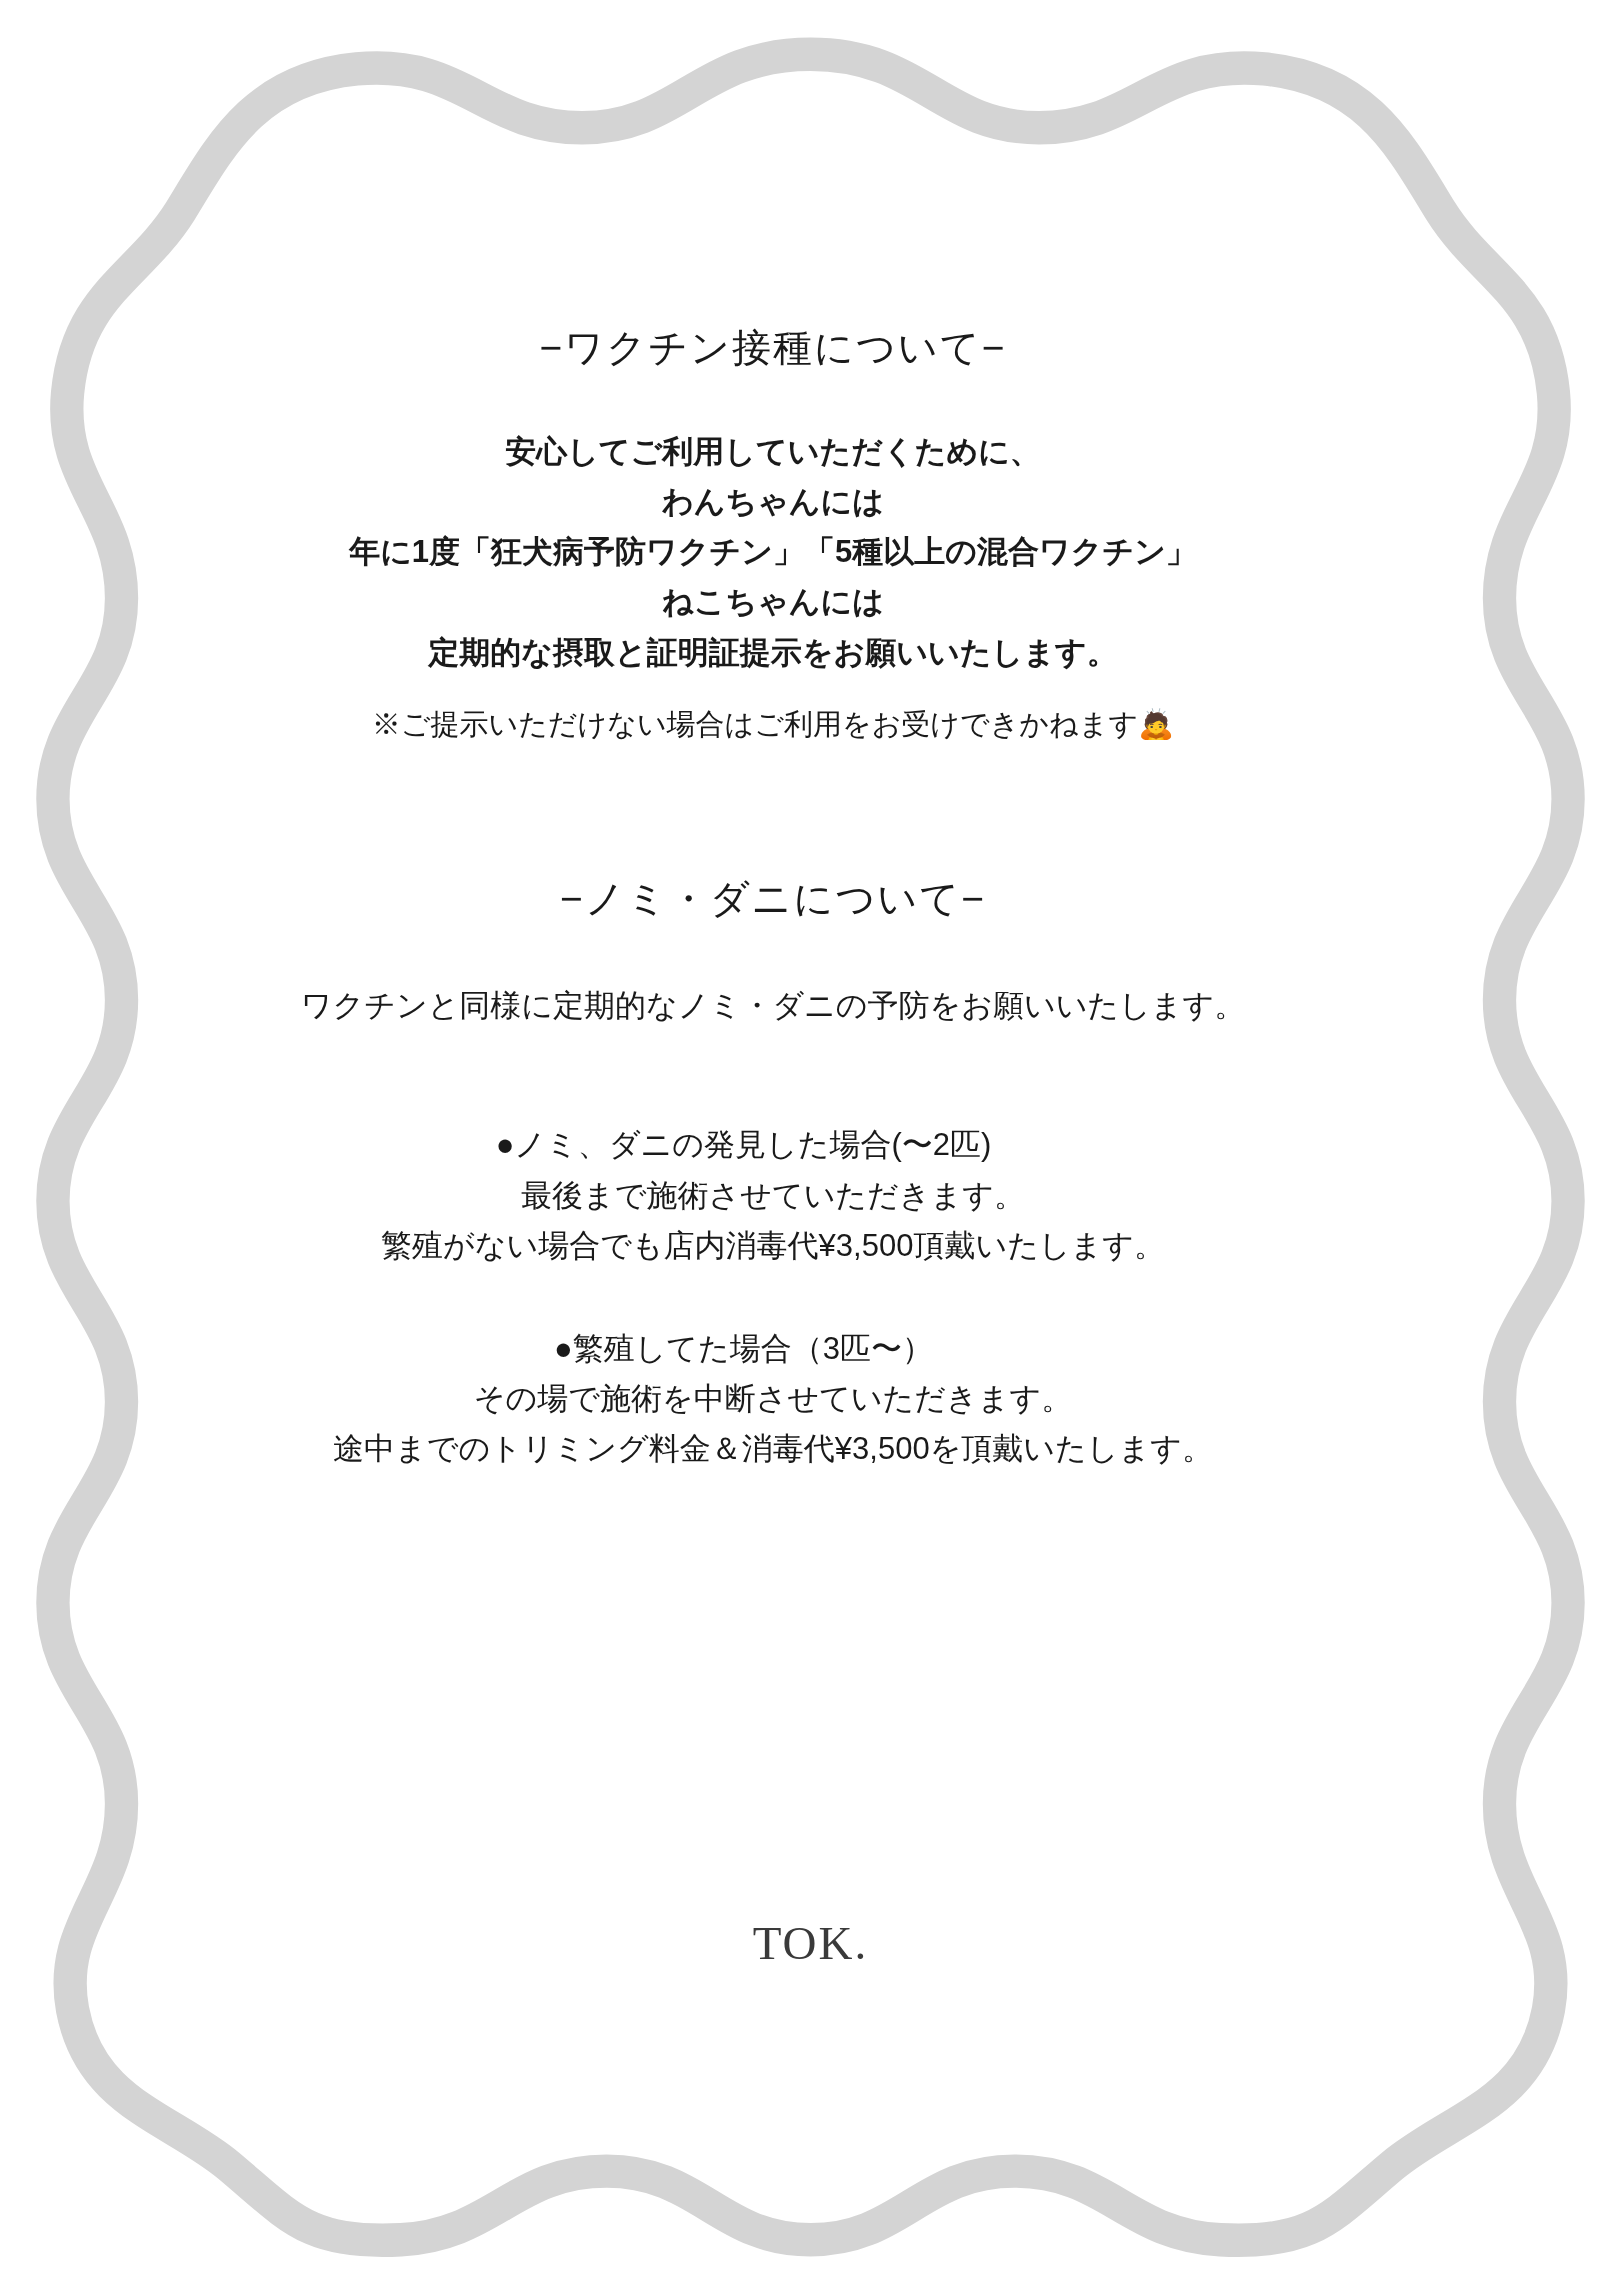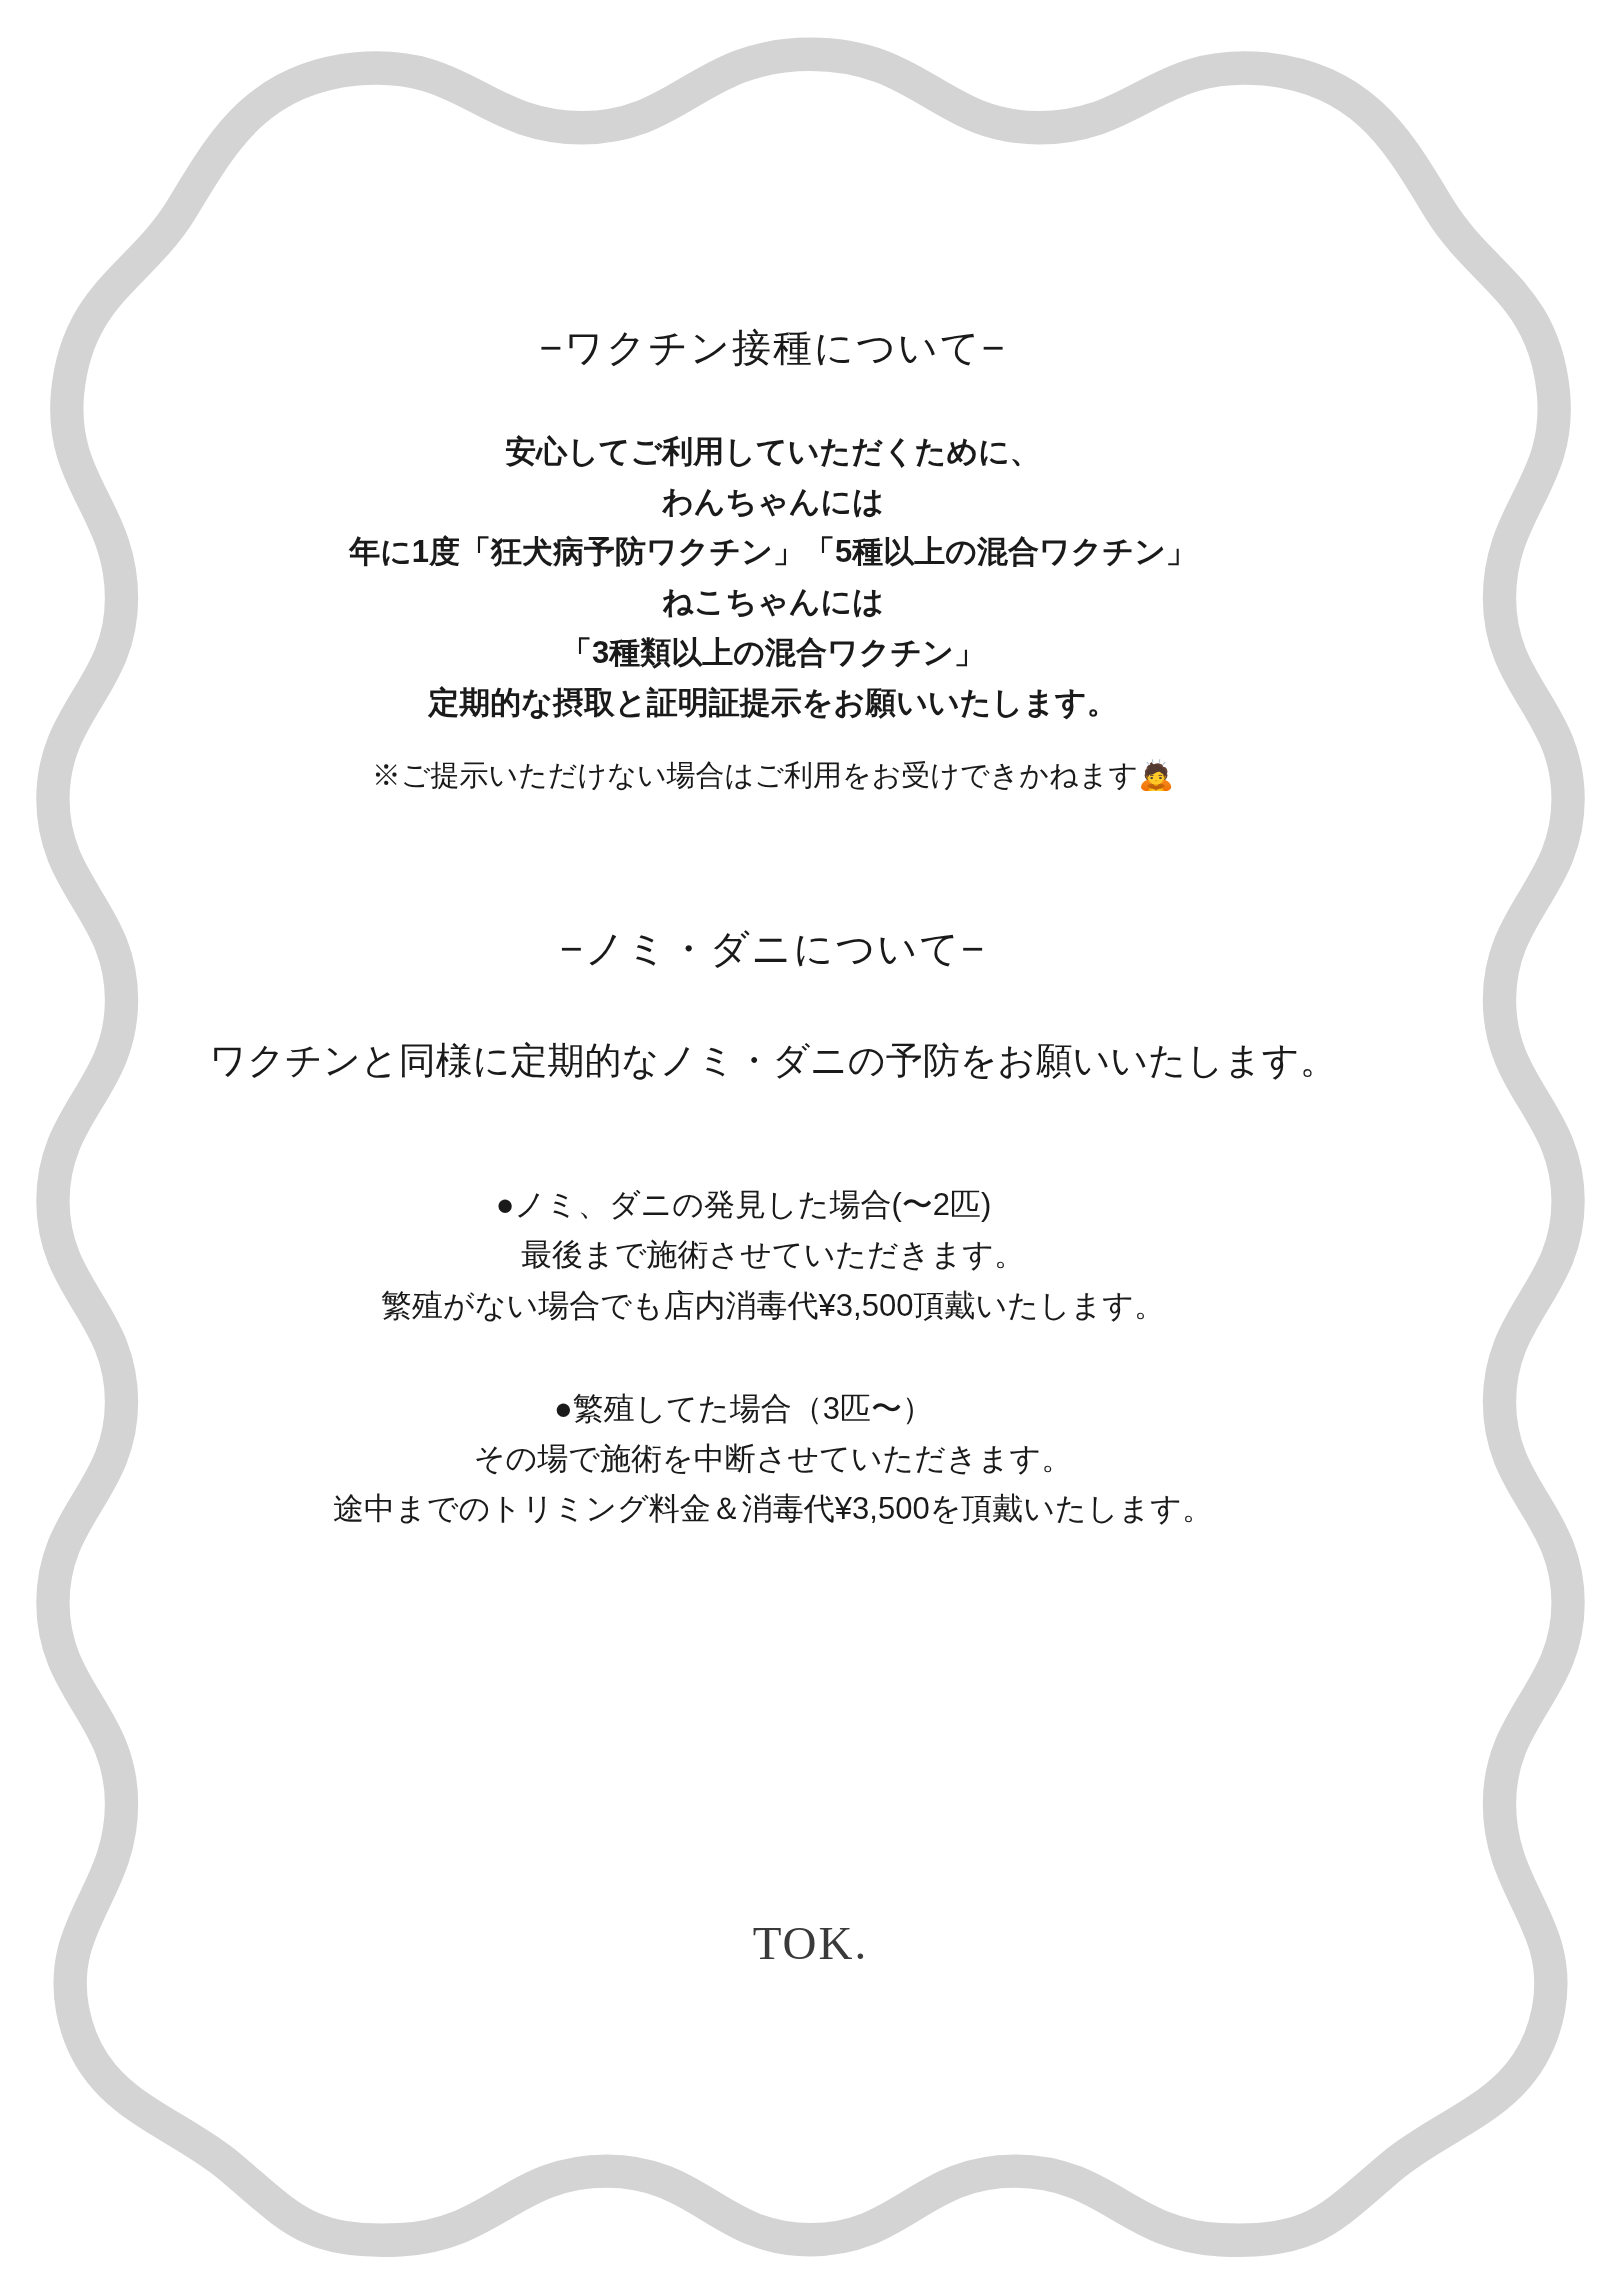--- a/index.html
+++ b/index.html
@@ -67,21 +67,21 @@
   .gap-sm { height: 53px; }
 
   .section2-title {
     font-size: 39px;
     letter-spacing: 2px;
     font-weight: 400;
     margin: 0 0 55px 0;
   }
 
   .lead {
-    font-size: 37px;
+    font-size: 31px;
     line-height: 1.6;
     margin: 0;
   }
 
   .bullet-block {
     margin: 0;
     font-size: 31px;
     line-height: 1.62;
   }
   .bullet-head {
@@ -147,21 +147,20 @@
 
 <div class="content">
 
   <h1 class="section-title">−ワクチン接種について−</h1>
 
   <p class="para">
     <span class="para-line">安心してご利用していただくために、</span>
     <span class="para-line">わんちゃんには</span>
     <span class="para-line">年に1度「狂犬病予防ワクチン」「5種以上の混合ワクチン」</span>
     <span class="para-line">ねこちゃんには</span>
-    <span class="para-line">「3種類以上の混合ワクチン」</span>
     <span class="para-line">定期的な摂取と証明証提示をお願いいたします。</span>
   </p>
 
   <p class="note">
     <span>※ご提示いただけない場合はご利用をお受けできかねます</span><span class="emoji">🙇</span>
   </p>
 
   <div class="gap-lg"></div>
 
   <h1 class="section2-title">−ノミ・ダニについて−</h1>

